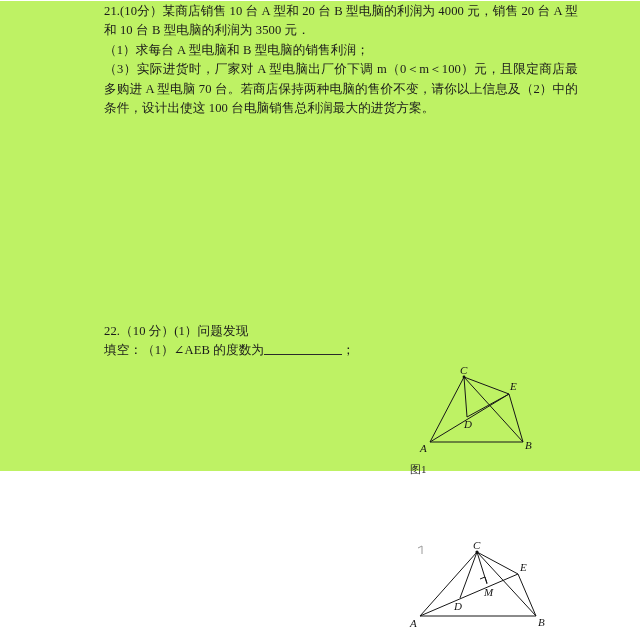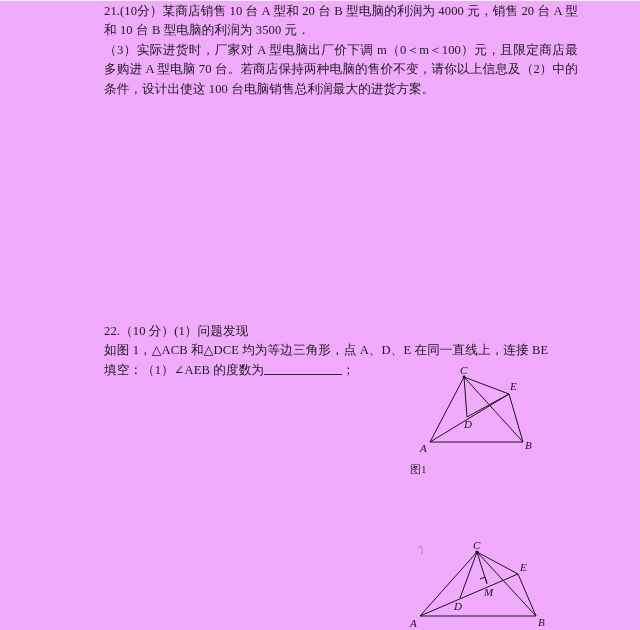--- a/index.html
+++ b/index.html
@@ -11,22 +11,22 @@
     width: 640px;
     height: 630px;
     overflow: hidden;
     font-family: "Liberation Serif", "DejaVu Serif", serif;
     color: #1a1a1a;
     position: relative;
   }
   .page {
     position: relative;
     width: 640px;
-    height: 630px;
-    background: #f0abfc;
+    height: 471px;
+    background: #bef264;
   }
   .textcol {
     position: absolute;
     left: 104px;
     top: 0px;
     width: 474px;
   }
   .para {
     font-size: 12.6px;
     line-height: 19.4px;
@@ -83,26 +83,26 @@
 </style>
 </head>
 <body>
 
 <div class="page">
 
   <div class="topbar"></div>
 
   <div class="textcol" style="top:2px;">
     <p class="para">21.(10分）某商店销售 10 台 A 型和 20 台 B 型电脑的利润为 4000 元，销售 20 台 A 型和 10 台 B 型电脑的利润为 3500 元．</p>
+    <p class="para">（1）求每台 A 型电脑和 B 型电脑的销售利润；</p>
     <p class="para">（3）实际进货时，厂家对 A 型电脑出厂价下调 m（0＜m＜100）元，且限定商店最多购进 A 型电脑 70 台。若商店保持两种电脑的售价不变，请你以上信息及（2）中的条件，设计出使这 100 台电脑销售总利润最大的进货方案。</p>
   </div>
 
   <div class="textcol" style="top:316px;">
     <p class="para q22-title">22.（10 分）(1）问题发现</p>
-    <p class="para">如图 1，△ACB 和△DCE 均为等边三角形，点 A、D、E 在同一直线上，连接 BE</p>
     <p class="para">
       <span>填空：（1）∠AEB 的度数为</span><span class="blank"></span><span>；</span>
     </p>
   </div>
 
 
   <div class="fig-wrap" style="left:410px; top:366px; width:130px;">
     <svg width="130" height="92" viewBox="0 0 130 92">
 
       <line x1="20" y1="76" x2="113" y2="76"></line>

